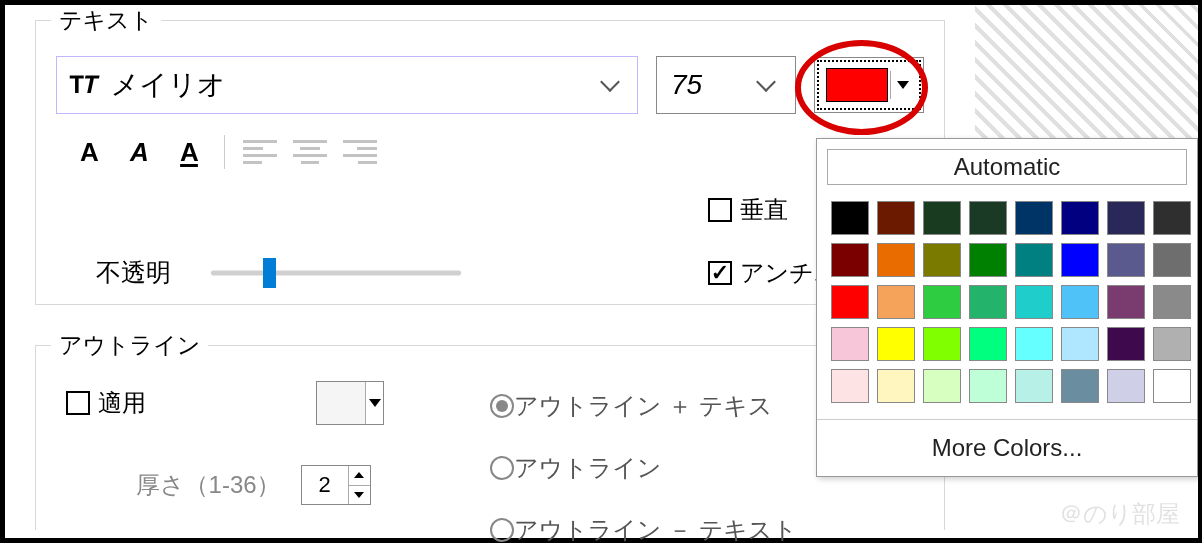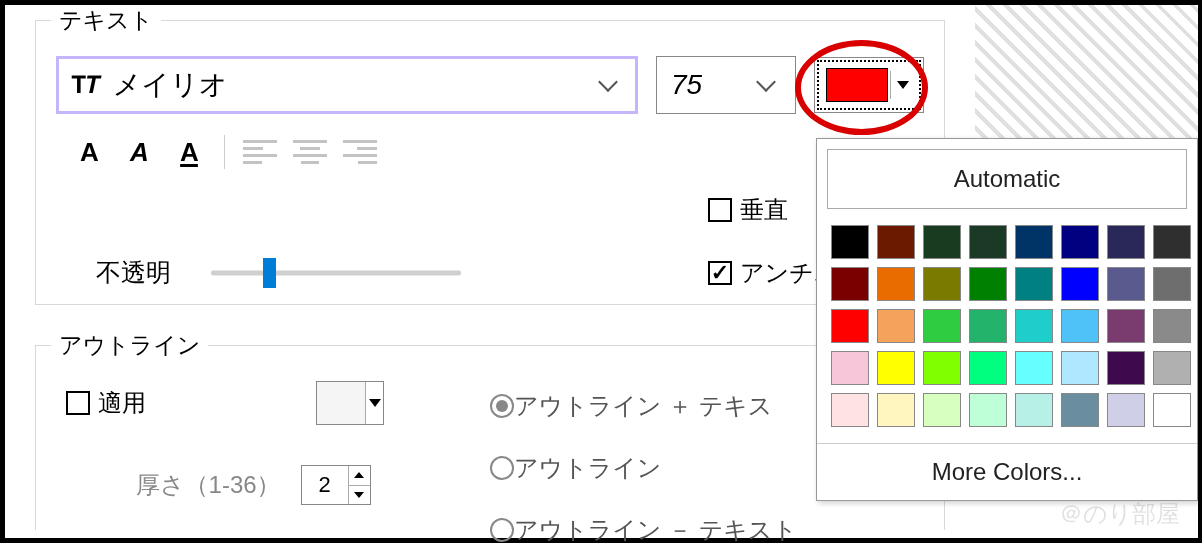--- a/index.html
+++ b/index.html
@@ -8,21 +8,21 @@
 .diag-stripes { position: absolute; right: 0; top: 0; width: 225px; height: 225px; background: repeating-linear-gradient(45deg, #e0e0e0 0, #e0e0e0 4px, #fff 4px, #fff 12px); }
 .main-panel { position: absolute; left: 0; top: 0; width: 970px; height: 533px; background: #fff; }
 
 fieldset { border: 1px solid #d8d8d8; margin: 0 30px; position: relative; padding: 0; }
 legend { font-size: 23px; color: #000; padding: 0 8px; margin-left: 15px; }
 
 .text-fs { margin-top: 0; height: 300px; }
 .outline-fs { margin-top: 25px; height: 200px; border-bottom: none; }
 
 .font-row { display: flex; align-items: center; gap: 18px; padding: 20px 20px 0 20px; }
-.font-select { flex: 1; height: 58px; border: 3px solid #c4b5fd; display: flex; align-items: center; padding: 0 12px; position: relative; }
+.font-select { flex: 1; height: 58px; border: 1px solid #c4b5fd; display: flex; align-items: center; padding: 0 12px; position: relative; }
 .tt-icon { font-family: serif; font-size: 24px; margin-right: 12px; }
 .font-name { font-size: 28px; flex: 1; font-family: Liberation Mono, monospace; }
 .chev { width: 14px; height: 14px; border-right: 2px solid #555; border-bottom: 2px solid #555; transform: rotate(45deg); margin-right: 8px; margin-top: -6px; }
 
 .size-select { width: 140px; height: 58px; border: 1px solid #888; display: flex; align-items: center; padding: 0 14px; }
 .size-val { font-size: 28px; flex: 1; font-style: italic; }
 
 .color-btn { width: 110px; height: 56px; border: 1px solid #888; background: #fff; display: flex; align-items: center; justify-content: center; gap: 0; outline: 2px dotted #000; outline-offset: -5px; }
 .color-swatch { width: 62px; height: 34px; background: #ff0000; border: 1px solid #000; }
 .color-dd { width: 18px; height: 32px; display: flex; align-items: center; justify-content: center; margin-left: 6px; position: relative; }
@@ -73,21 +73,21 @@
 .spin-down { width: 0; height: 0; border-left: 5px solid transparent; border-right: 5px solid transparent; border-top: 6px solid #000; }
 
 .radio-group { position: absolute; left: 485px; top: 385px; display: flex; flex-direction: column; gap: 30px; }
 .radio-row { display: flex; align-items: center; }
 .radio { width: 24px; height: 24px; border: 2px solid #888; border-radius: 50%; display: inline-flex; align-items: center; justify-content: center; flex-shrink: 0; }
 .radio.sel::after { content: ''; width: 12px; height: 12px; background: #888; border-radius: 50%; }
 .radio-label { font-size: 24px; color: #555; }
 
 
 .picker { position: absolute; left: 811px; top: 133px; width: 382px; background: #fff; border: 1px solid #999; box-shadow: 2px 2px 6px rgba(0,0,0,0.2); z-index: 100; }
-.auto-btn { margin: 10px; height: 60px; border: 1px solid #aaa; display: flex; align-items: center; justify-content: center; font-size: 24px; color: #222; }
+.auto-btn { margin: 10px; height: 36px; border: 1px solid #aaa; display: flex; align-items: center; justify-content: center; font-size: 24px; color: #222; }
 .swatch-grid { display: grid; grid-template-columns: repeat(8, 1fr); gap: 8px; padding: 6px 14px 10px 14px; }
 .swatch { width: 38px; height: 34px; border: 1px solid #888; }
 .picker-sep { height: 1px; background: #ccc; margin: 6px 0 0 0; }
 .more-btn { height: 56px; display: flex; align-items: center; justify-content: center; font-size: 24px; color: #222; }
 
 .watermark { position: absolute; right: 18px; bottom: 8px; font-size: 24px; color: rgba(0,0,0,0.12); z-index: 200; }
 </style>
 </head>
 <body>
 

